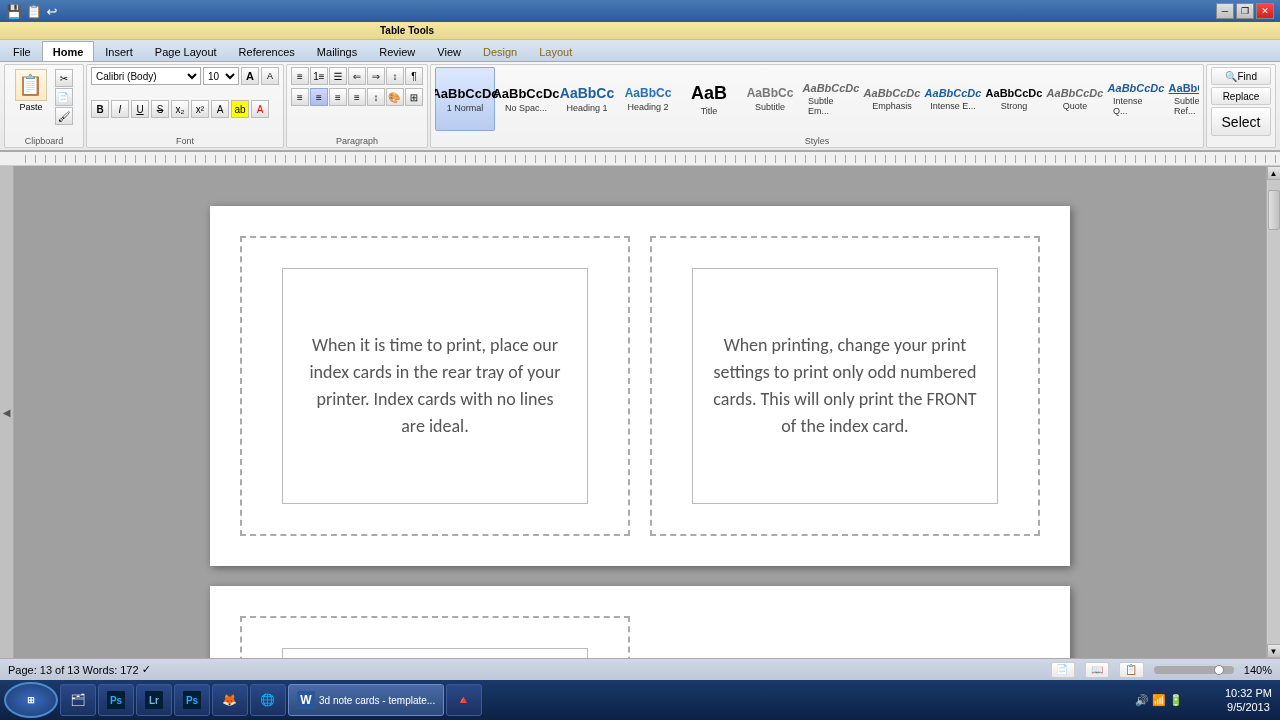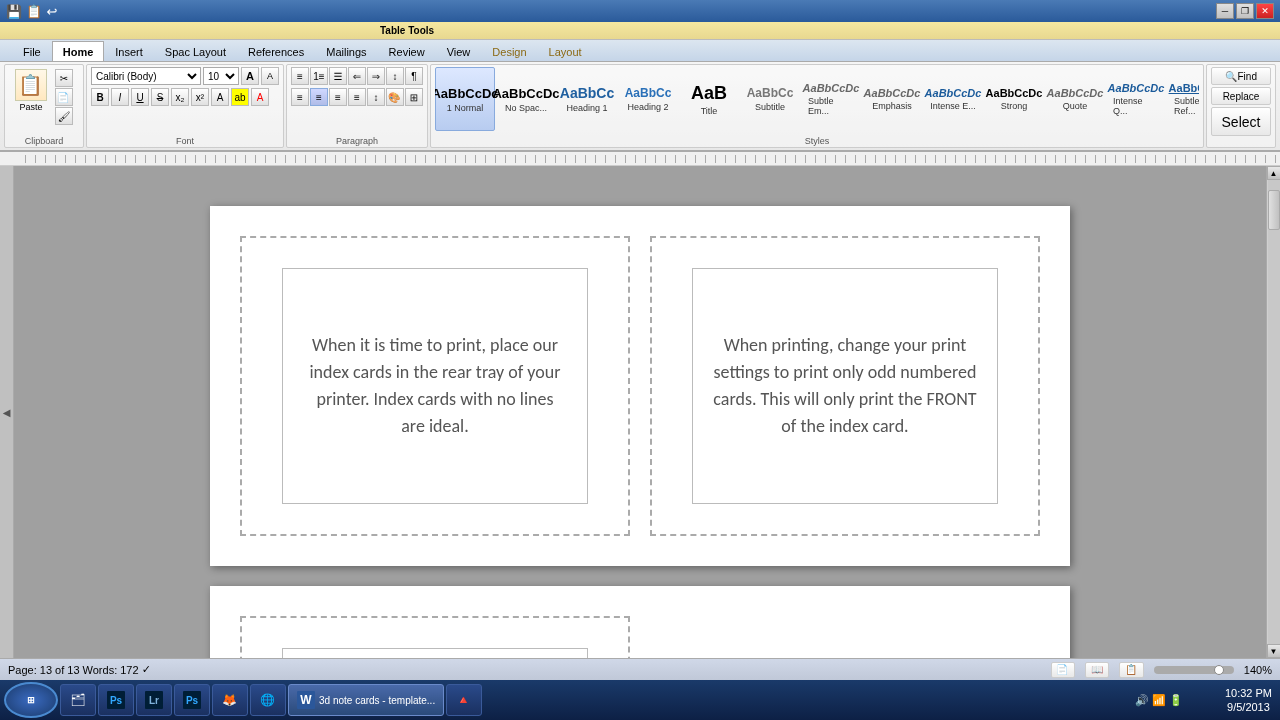--- a/index.html
+++ b/index.html
@@ -26,21 +26,21 @@
       display: flex; align-items: center; justify-content: center;
       cursor: pointer; color: #000;
     }
 
     
     .ribbon-tabs {
       background: linear-gradient(to bottom, #dce6f0, #c5d5e8);
       height: 22px;
       display: flex;
       align-items: flex-end;
-      padding-left: 12px;
+      padding-left: 2px;
       border-bottom: 1px solid #aaa;
     }
     .ribbon-tab {
       padding: 2px 10px;
       font-size: 11px;
       border: 1px solid transparent;
       border-bottom: none;
       cursor: pointer;
       background: transparent;
       color: #000;
@@ -338,21 +338,21 @@
       text-align: center;
       line-height: 1.3;
       margin-left: 36px;
     }
 
     
     .font-row {
       display: flex;
       gap: 2px;
       align-items: center;
-      margin-bottom: 2px;
+      margin-bottom: 14px;
     }
     .font-select {
       width: 110px;
       height: 18px;
       font-size: 10px;
       border: 1px solid #aaa;
       background: #fff;
     }
     .size-select {
       width: 36px;
@@ -437,21 +437,21 @@
 </div>
 
 <div class="table-tools-bar">
   <span>Table Tools</span>
 </div>
 
 <div class="ribbon-tabs">
   <div class="ribbon-tab">File</div>
   <div class="ribbon-tab active">Home</div>
   <div class="ribbon-tab">Insert</div>
-  <div class="ribbon-tab">Spac Layout</div>
+  <div class="ribbon-tab">Page Layout</div>
   <div class="ribbon-tab">References</div>
   <div class="ribbon-tab">Mailings</div>
   <div class="ribbon-tab">Review</div>
   <div class="ribbon-tab">View</div>
   <div class="ribbon-tab" style="color:#8B6914;">Design</div>
   <div class="ribbon-tab" style="color:#8B6914;">Layout</div>
 </div>
 
 <div class="ribbon">
 

